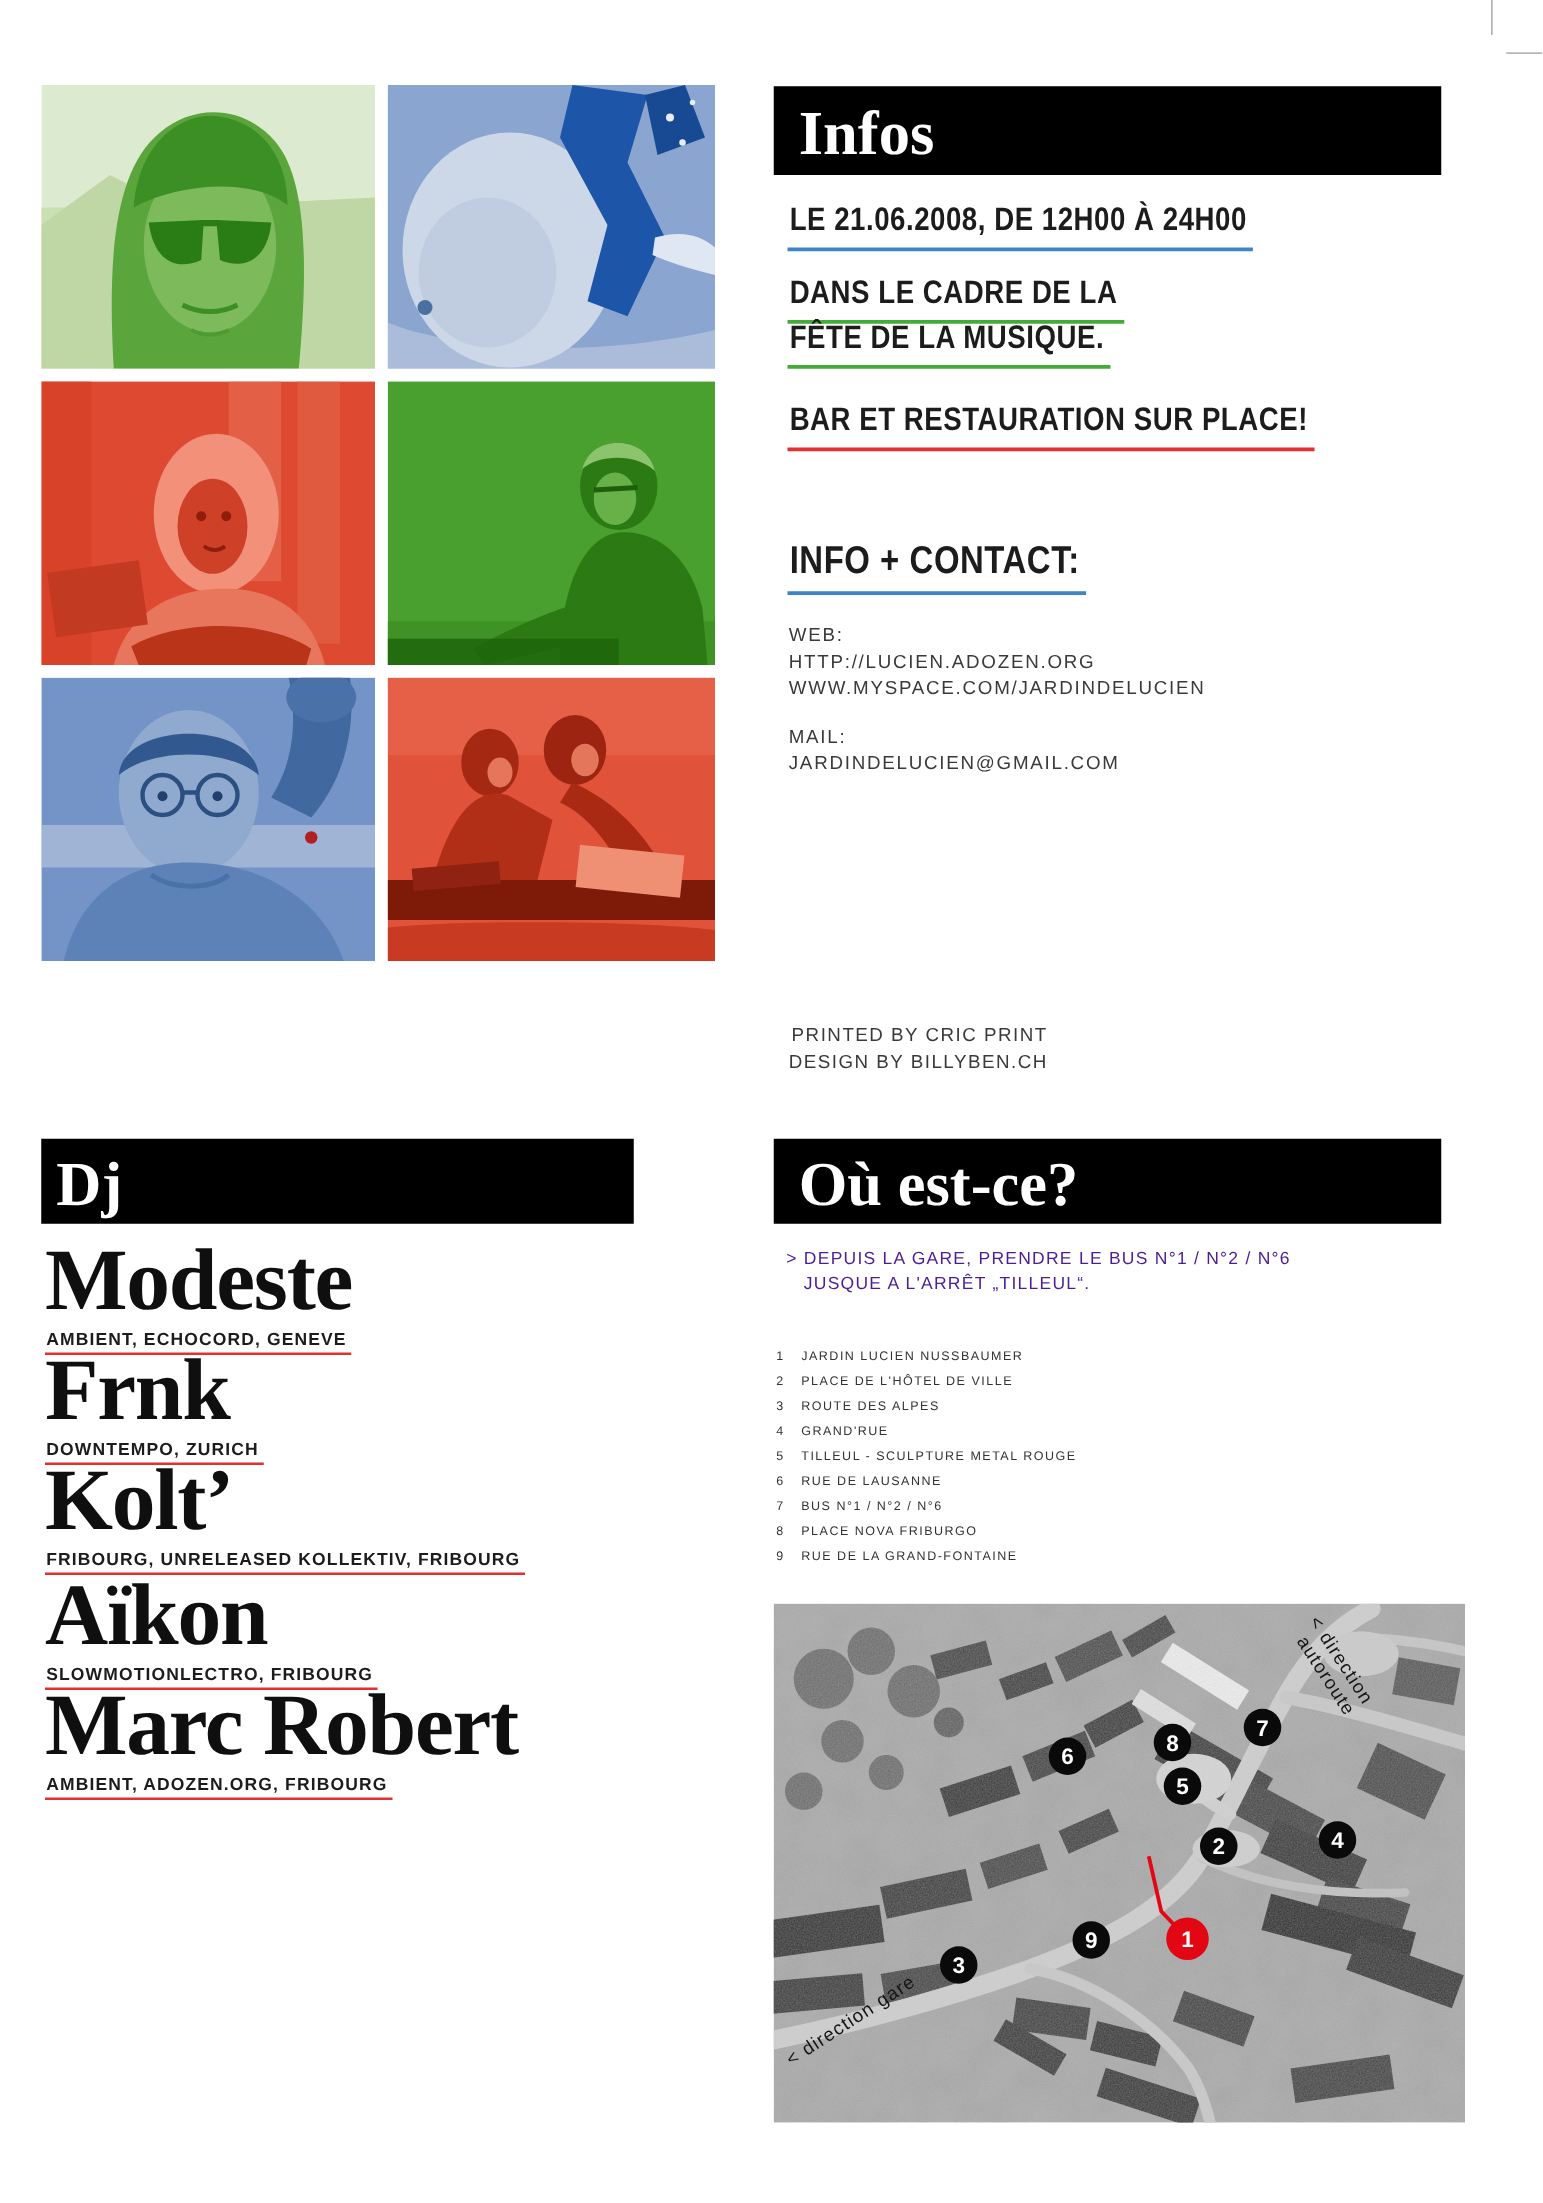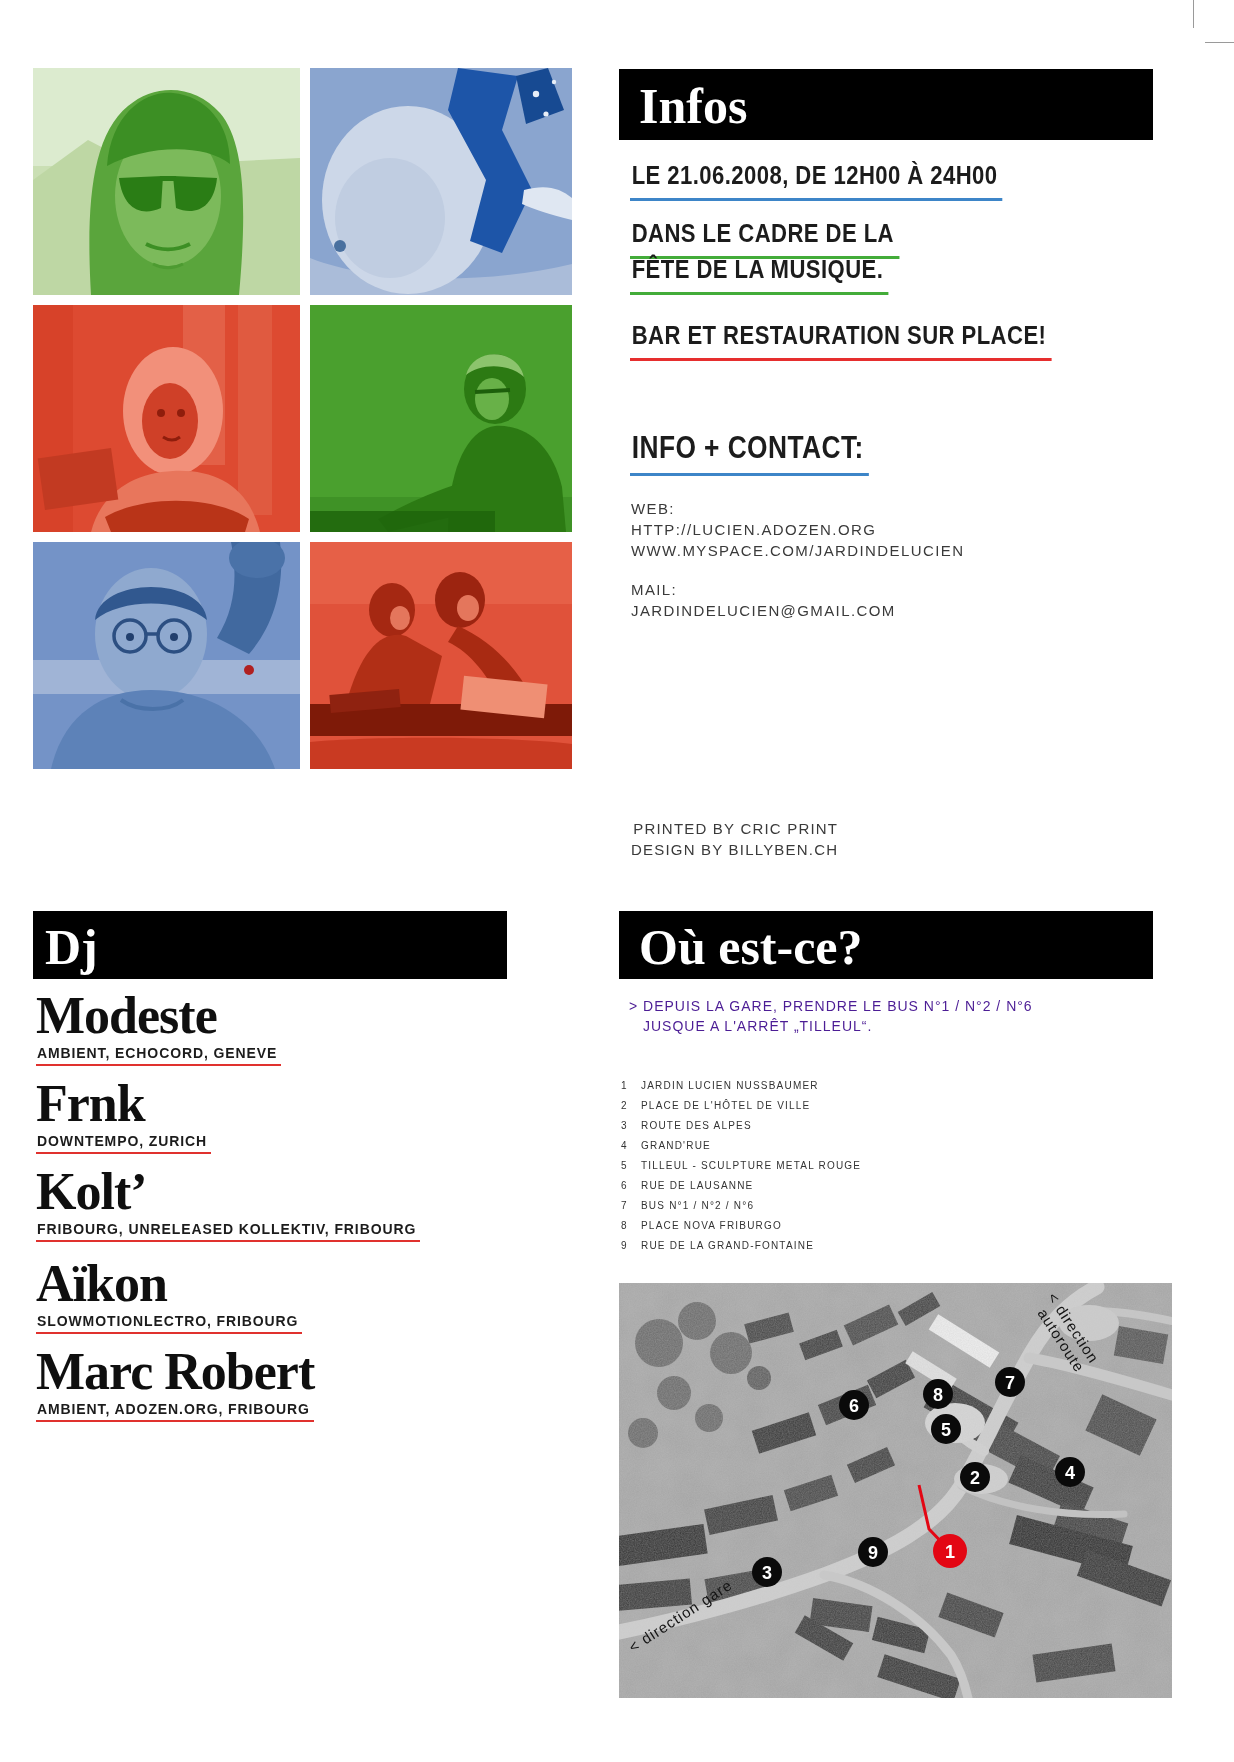--- a/index.html
+++ b/index.html
@@ -24,21 +24,21 @@
   .u-green{border-color:#43ac39 !important;}
   .u-red{border-color:#e62e2e !important;}
   .slogan.big{font-size:31px;}
 
   
   .small-text{position:absolute;left:631px;font-size:15px;letter-spacing:1.4px;
               color:#3a3a3a;line-height:21px;white-space:nowrap;}
 
   
   .dj-entry{position:absolute;left:36px;white-space:nowrap;}
-  .dj-name{font-family:"Liberation Serif",serif;font-weight:bold;font-size:52px;
+  .dj-name{font-family:"Liberation Serif",serif;font-weight:bold;font-size:70px;
            line-height:1;color:#0f0f0f;letter-spacing:-1px;}
   .dj-sub{display:inline-block;margin-top:3px;font-size:14px;font-weight:700;
           letter-spacing:.9px;color:#1c1c1c;border-bottom:2px solid #e0312e;padding:0 4px 3px 1px;}
 
   
   .dir-block{position:absolute;left:629px;font-size:14px;letter-spacing:1px;
              color:#4c1d95;line-height:20px;white-space:nowrap;}
   .dir-line.indent{padding-left:14px;}
   .places{position:absolute;left:621px;font-size:10px;letter-spacing:1.2px;
           color:#333;white-space:nowrap;}

